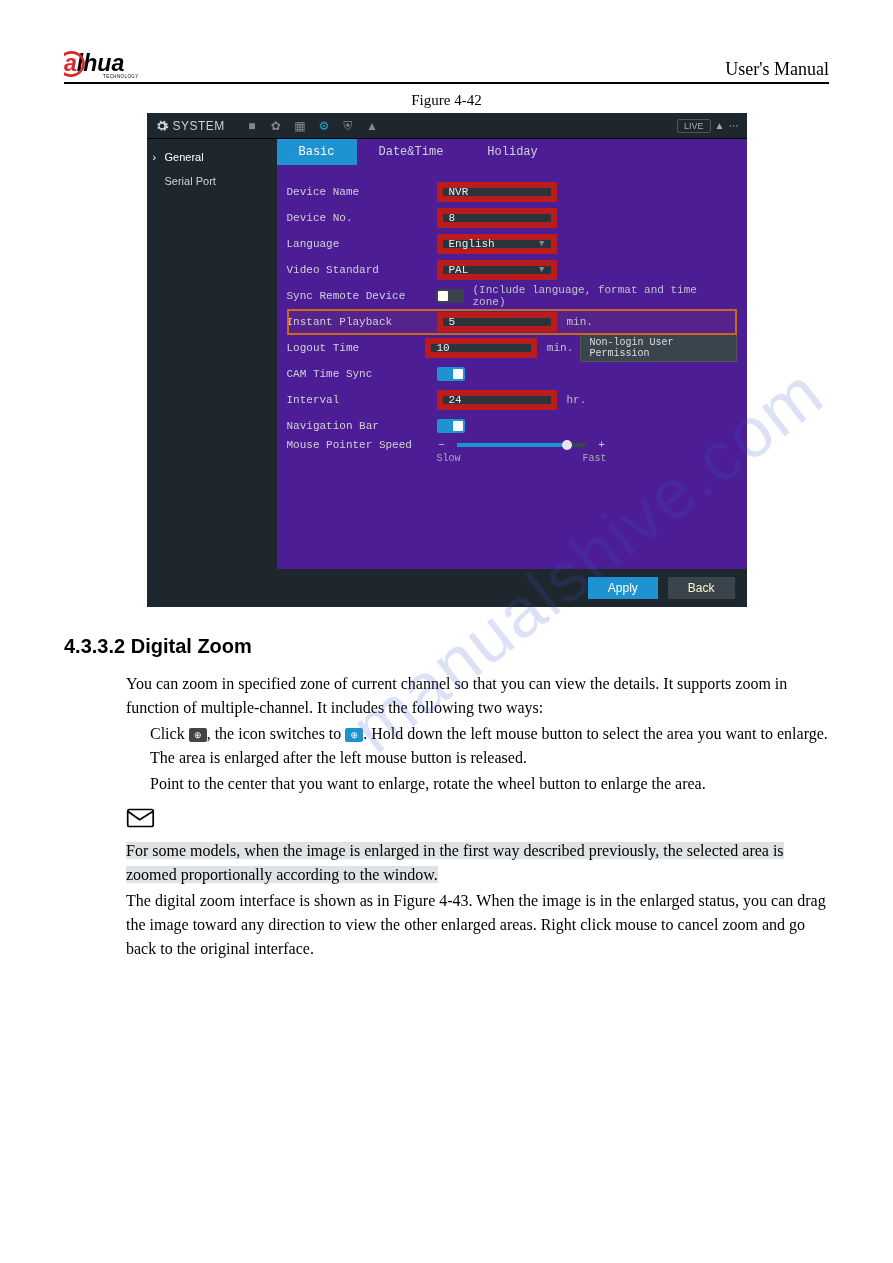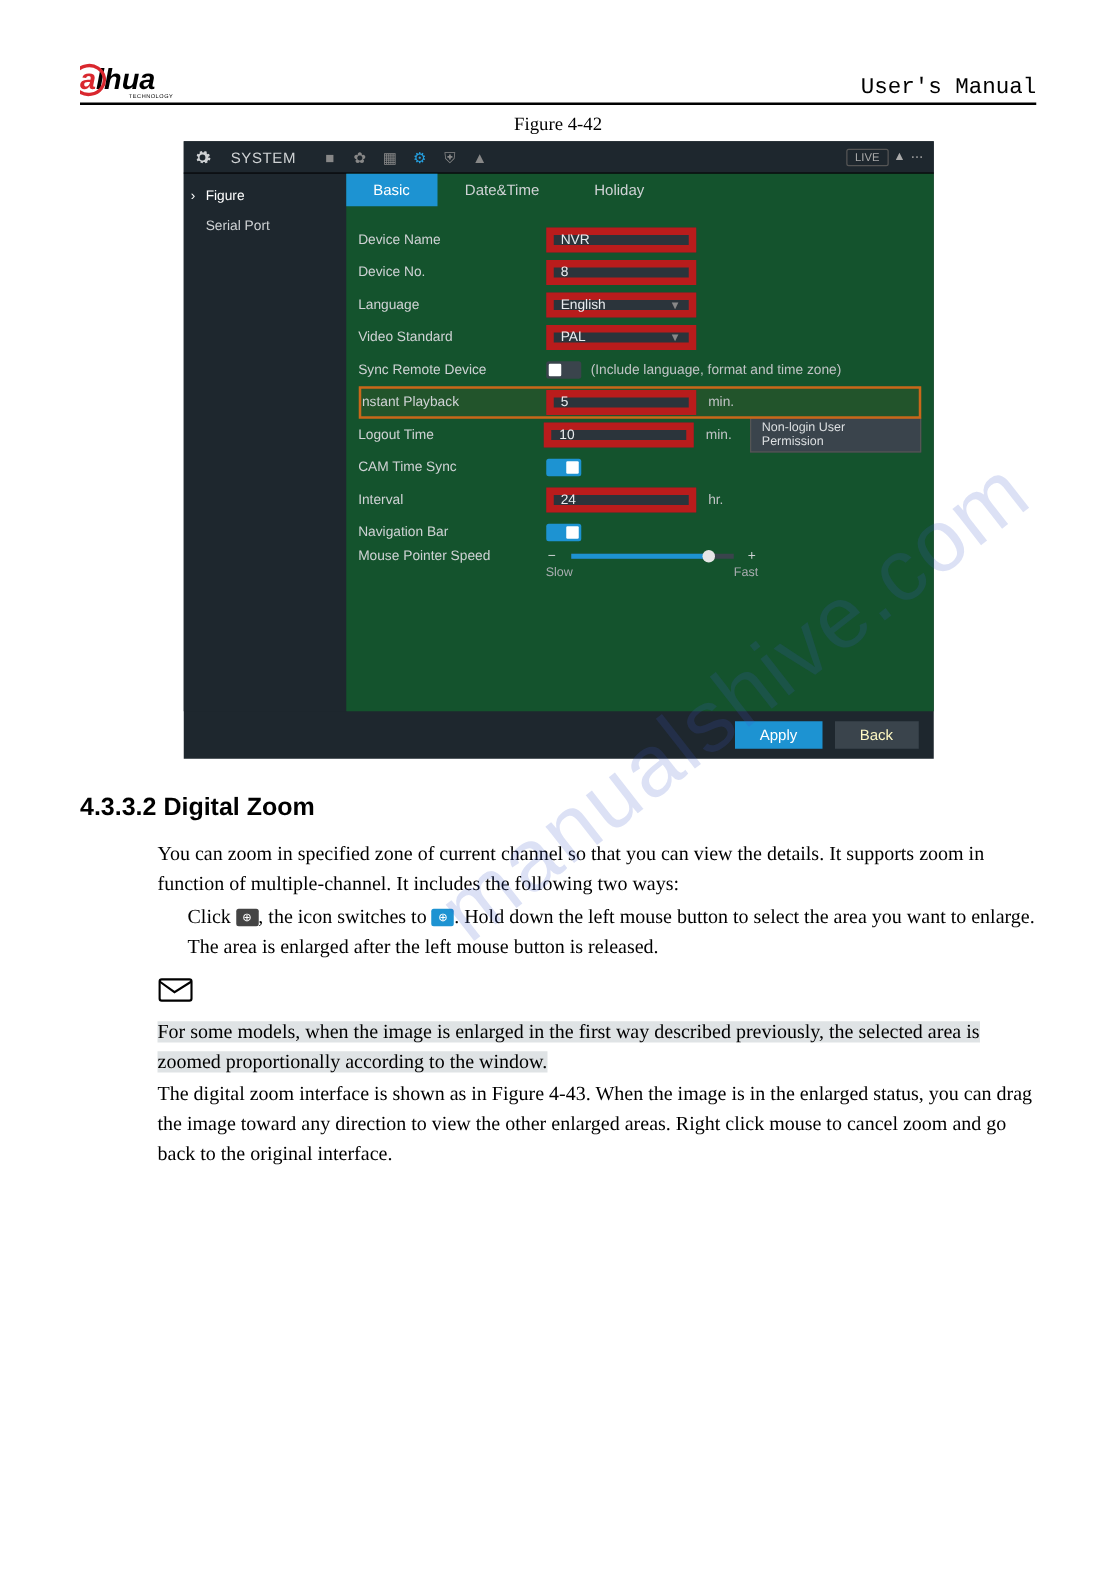--- a/index.html
+++ b/index.html
@@ -3,42 +3,42 @@
 <meta charset="utf-8">
 <style>
   * { box-sizing: border-box; margin: 0; padding: 0; }
   html, body { width: 893px; font-family: "Segoe UI", Arial, sans-serif; color: #000; background:#fff; }
   .page { width: 893px; padding: 48px 64px 20px 64px; position: relative; }
 
   
   .hdr { display:flex; justify-content:space-between; align-items:flex-end; border-bottom:2px solid #000; padding-bottom:2px; margin-bottom:8px; }
   .logo { display:inline-flex; align-items:flex-start; }
   .logo svg { height:32px; }
-  .hdr-right { font-family: Liberation Mono, monospace; font-size:18px; }
+  .hdr-right { font-family: Liberation Serif, serif; font-size:18px; }
 
   .fig-label { text-align:center; font-family: Georgia, serif; font-size:15px; margin: 2px 0 4px; }
 
   
   .shot { width: 600px; margin: 0 auto 28px; background:#1e272e; color:#cfd2d4; font-size:11px; font-family: Arial, sans-serif; position:relative; }
   .shot-hdr { display:flex; align-items:center; height:26px; padding:0 8px; background:#1e272e; border-bottom:1px solid #000; }
-  .sys-title { display:flex; align-items:center; gap:16px; font-size:12px; letter-spacing:.5px; }
+  .sys-title { display:flex; align-items:center; gap:4px; font-size:12px; letter-spacing:.5px; }
   .gear { width:14px; height:14px; display:inline-block; }
   .hdr-icons { display:flex; gap:10px; margin-left:20px; align-items:center; }
   .hdr-icons .ic { width:14px; height:14px; display:inline-flex; align-items:center; justify-content:center; color:#888; font-size:12px; }
   .hdr-icons .ic.active { color:#25a0e0; }
   .hdr-live { margin-left:auto; display:flex; align-items:center; gap:4px; font-size:10px; color:#aaa; }
   .live-badge { border:1px solid #555; padding:1px 6px; font-size:9px; border-radius:2px; }
 
   .shot-body { display:flex; min-height:430px; }
   .side { width:130px; background:#1e272e; padding-top:6px; font-size:11px; }
   .side-item { padding:6px 10px 6px 18px; color:#cfd2d4; position:relative; }
   .side-item.active { color:#fff; }
   .side-item.active::before { content:"›"; position:absolute; left:6px; }
 
-  .main { flex:1; background:#14532d; padding:0 0 6px 0; }
+  .main { flex:1; background:#4c1d95; padding:0 0 6px 0;font-family:Liberation Mono, monospace; }
   .tabs { display:flex; height:26px; }
   .tab { padding:6px 22px; font-size:12px; color:#cfd2d4; cursor:pointer; }
   .tab.active { background:#1d93d2; color:#fff; }
 
   .form { padding: 14px 10px 6px 10px; }
   .row { display:flex; align-items:center; height:26px; font-size:11px; }
   .lbl { width:150px; color:#cfd2d4; }
   .fld { width:120px; height:20px; background:#2b343b; border:6px solid #b91c1c; color:#e9ecef; padding:0 6px; display:flex; align-items:center; font-size:11px; position:relative; }
   .sel .caret { margin-left:auto; color:#888; font-size:9px; }
   .unit { margin-left:10px; color:#c0c3c5; width:30px; }
@@ -121,21 +121,21 @@
       </span>
       <span class="hdr-live">
         <span class="live-badge">LIVE</span>
         <span>▲</span>
         <span>⋯</span>
       </span>
     </div>
 
     <div class="shot-body">
       <div class="side">
-        <div class="side-item active"><span>Figure</span></div>
+        <div class="side-item active"><span>General</span></div>
         <div class="side-item"><span>Serial Port</span></div>
       </div>
 
       <div class="main">
         <div class="tabs">
           <div class="tab active"><span>Basic</span></div>
           <div class="tab"><span>Date&amp;Time</span></div>
           <div class="tab"><span>Holiday</span></div>
         </div>
 
@@ -232,20 +232,21 @@
 
   <div class="sec-h">4.3.3.2 Digital Zoom</div>
 
   <div class="body">
     <p>You can zoom in specified zone of current channel so that you can view the details. It supports zoom in function of multiple-channel. It includes the following two ways:</p>
     <p class="indent">
       <span>Click </span>
       <span class="inline-icon">⊕</span><span>, the icon switches to </span>
       <span class="inline-icon blue">⊕</span><span>. Hold down the left mouse button to select the area you want to enlarge. The area is enlarged after the left mouse button is released.</span>
     </p>
+    <p class="indent">Point to the center that you want to enlarge, rotate the wheel button to enlarge the area.</p>
 
     <span class="note-icon">
       <svg viewBox="0 0 40 28">
           <rect x="2" y="4" width="30" height="20" rx="2" fill="none" stroke="#000" stroke-width="2"></rect>
           <path d="M2 6 L16 16 L32 6" fill="none" stroke="#000" stroke-width="2"></path>
         </svg>
     </span>
     <p><span class="hl">For some models, when the image is enlarged in the first way described previously, the selected area is zoomed proportionally according to the window.</span></p>
 
     <p>

